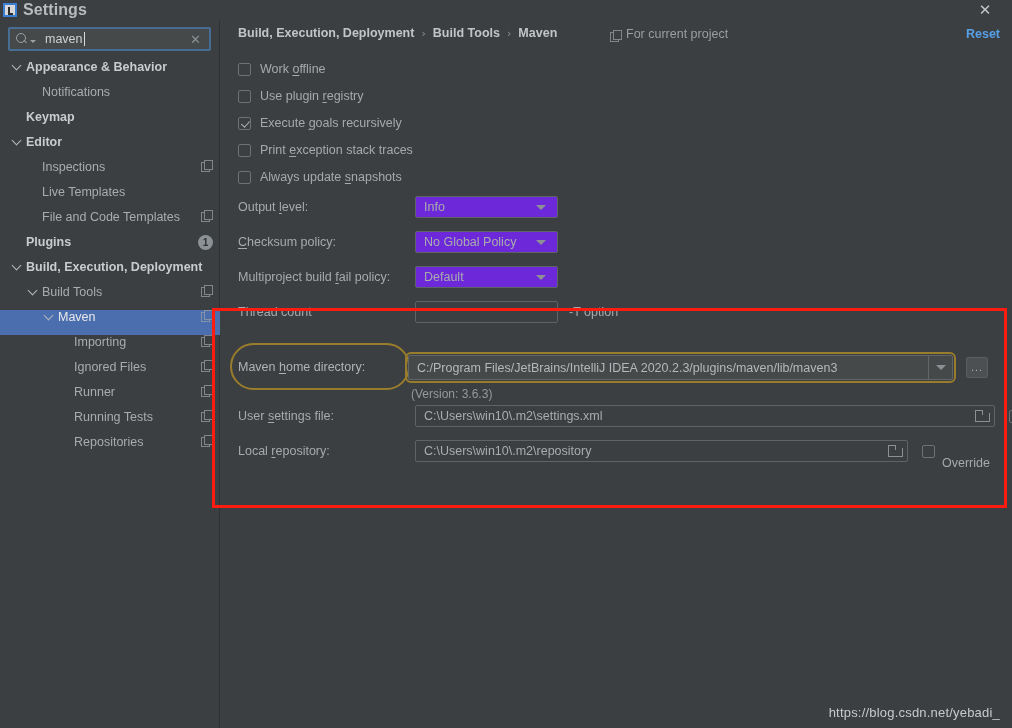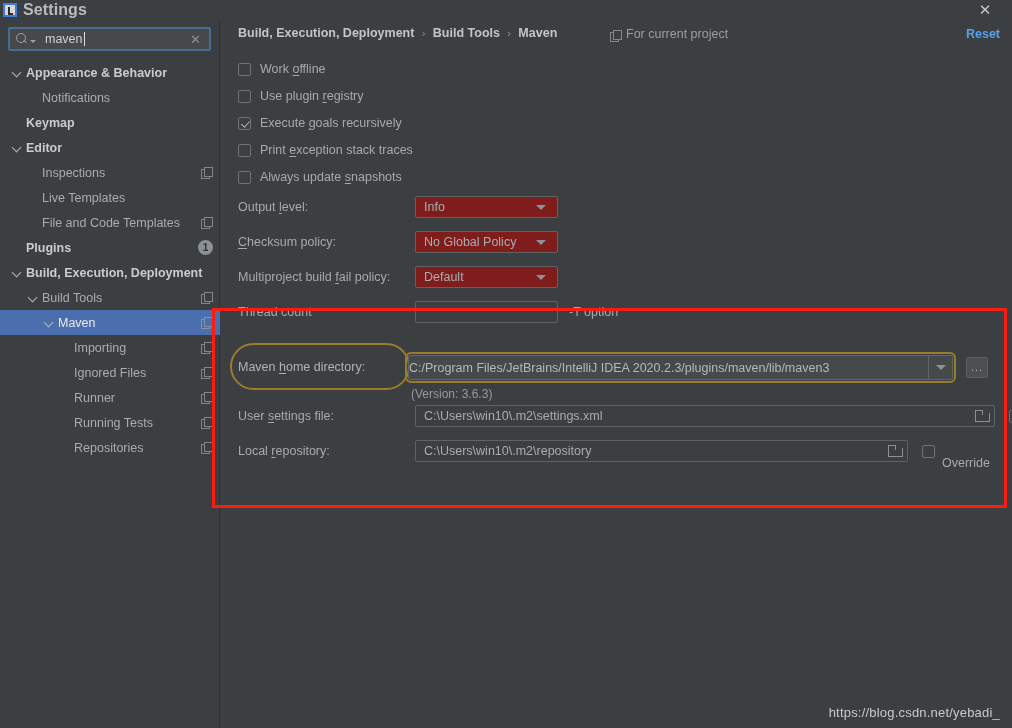--- a/index.html
+++ b/index.html
@@ -116,21 +116,21 @@
     margin-right: 8px;
     font-size: 13px;
     color: #8b9093;
     font-family: "DejaVu Sans", sans-serif;
   }
 
   .tree { position: absolute; left: 0; top: 40px; width: 220px; }
   .tree-row {
     position: relative;
     height: 25px;
-    display: flex; align-items: center;
+    display: flex; 
     padding-right: 6px;
     white-space: nowrap;
   }
   .tree-row.selected { background: #4b6eaf; }
   .tree-chevron {
     width: 11px; height: 11px; flex: none;
     position: relative;
     margin-right: 3px;
   }
   .tree-chevron.open::after {
@@ -248,21 +248,21 @@
     white-space: nowrap;
   }
   .f-label {
     font-size: 12.5px;
     color: #a6aaad;
     width: 177px;
     flex: none;
   }
   .combo {
     width: 143px; height: 22px;
-    background: #7f1d1d;
+    background: #6d28d9;
     border: 1px solid #5e6366;
     border-radius: 2px;
     display: flex; align-items: center;
     position: relative;
     flex: none;
   }
   .combo-val {
     font-size: 12.5px;
     color: #a9acae;
     margin-left: 8px;
@@ -302,20 +302,21 @@
     position: absolute; left: 187px; top: 335px;
     width: 545px; height: 25px;
     background: #45494a;
     border: 1px solid #636669;
     border-radius: 2px;
     display: flex; align-items: center;
   }
   .mh-val {
     font-size: 12.5px;
     color: #b5b8ba;
+    margin-left: 8px;
     flex: 1;
     overflow: hidden;
   }
   .mh-arrowbox {
     width: 24px; height: 23px;
     border-left: 1px solid #636669;
     display: flex; align-items: center; justify-content: center;
     flex: none;
   }
   .mh-arrowbox .combo-arrow { margin-right: 0; }

